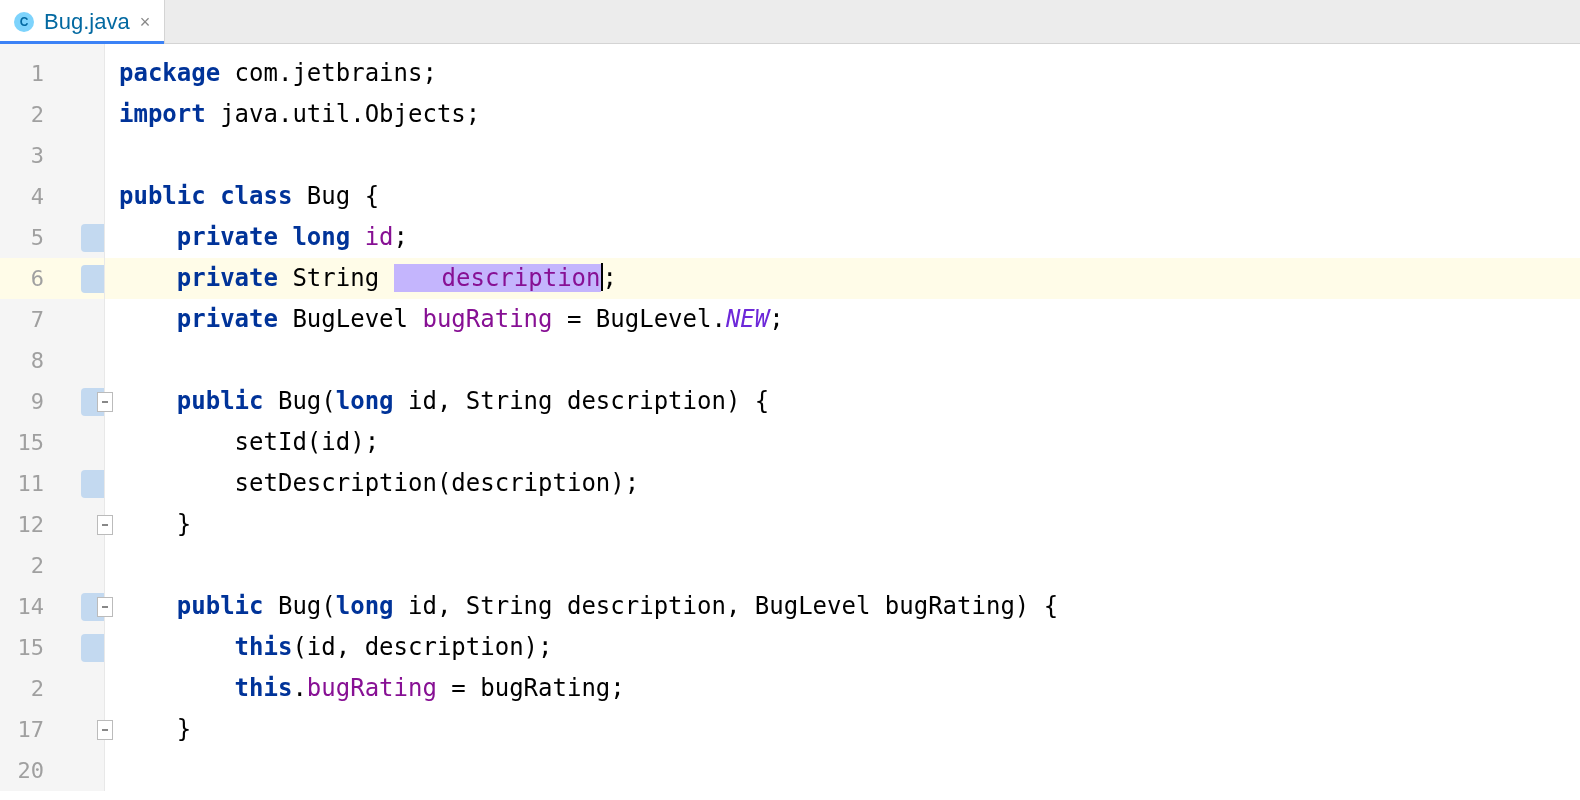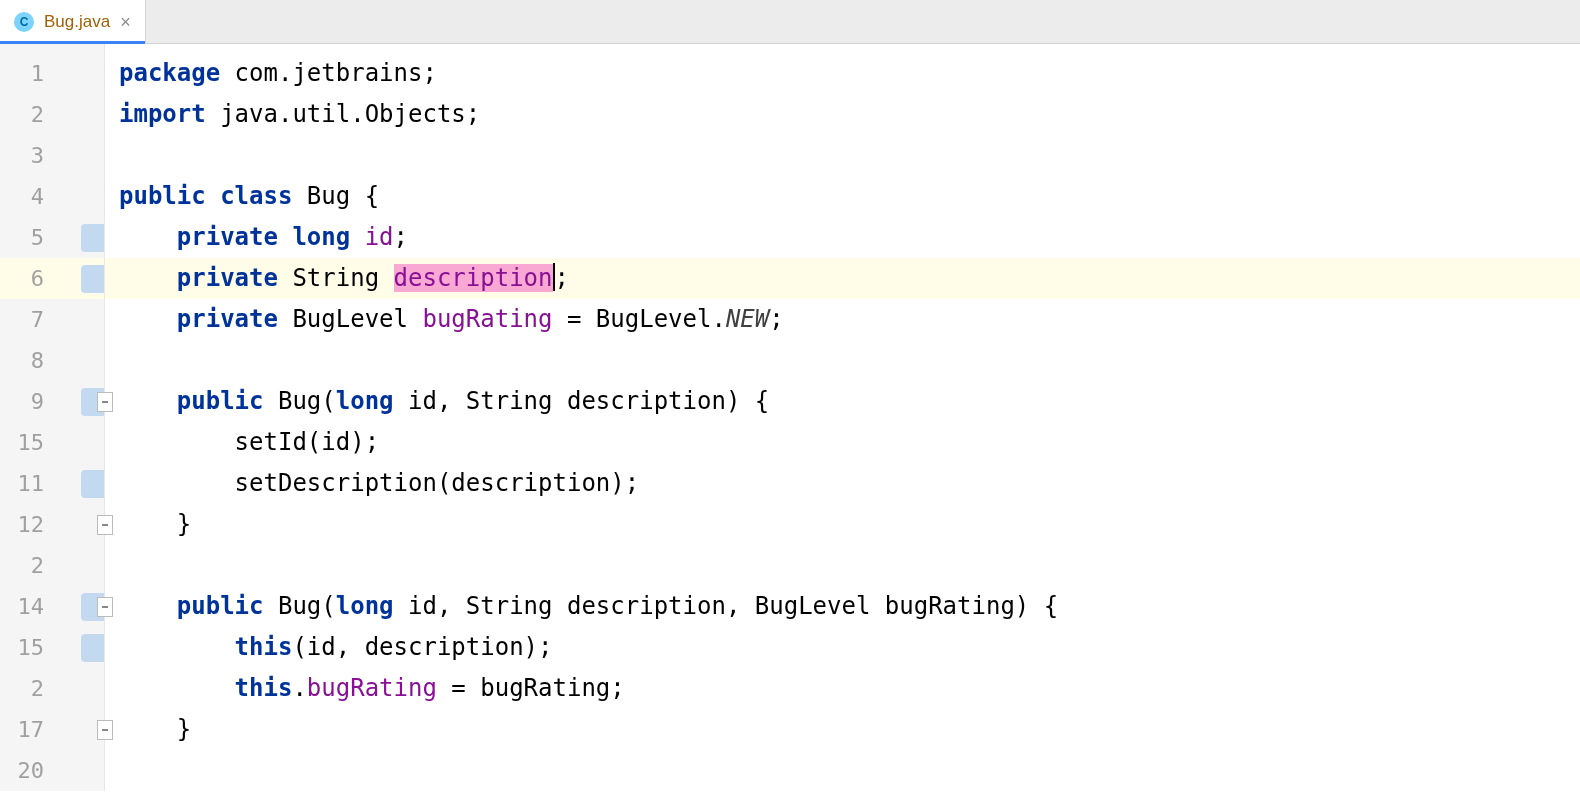--- a/index.html
+++ b/index.html
@@ -39,22 +39,22 @@
       background: #7dd3fc;
       display: flex;
       align-items: center;
       justify-content: center;
       font-size: 12px;
       font-weight: bold;
       color: #0369a1;
       font-family: sans-serif;
     }
     .tab-label {
-      font-size: 17px;
-      color: #a16207;
+      font-size: 22px;
+      color: #0369a1;
       font-family: -apple-system, sans-serif;
     }
     .tab-close {
       font-size: 18px;
       color: #888;
       cursor: pointer;
       font-family: sans-serif;
       line-height: 1;
     }
     .editor {
@@ -134,22 +134,22 @@
     }
     .gutter .gutter-line-bg.current {
       position: absolute;
       left: 0;
       right: 0;
       height: 41px;
       background: #fffce8;
     }
     .kw { color: #003399; font-weight: bold; }
     .field { color: #871094; text-align: center; }
-    .field-italic { color: #404040; font-style: italic; }
-    .highlight { background: #f9a8d4; }
+    .field-italic { color: #6d28d9; font-style: italic; }
+    .highlight { background: #c4b5fd; padding-left: 48px; }
     .cursor {
       display: inline-block;
       width: 2px;
       height: 28px;
       background: #000;
       vertical-align: middle;
       margin-bottom: 4px;
     }
   </style>
 </head>

